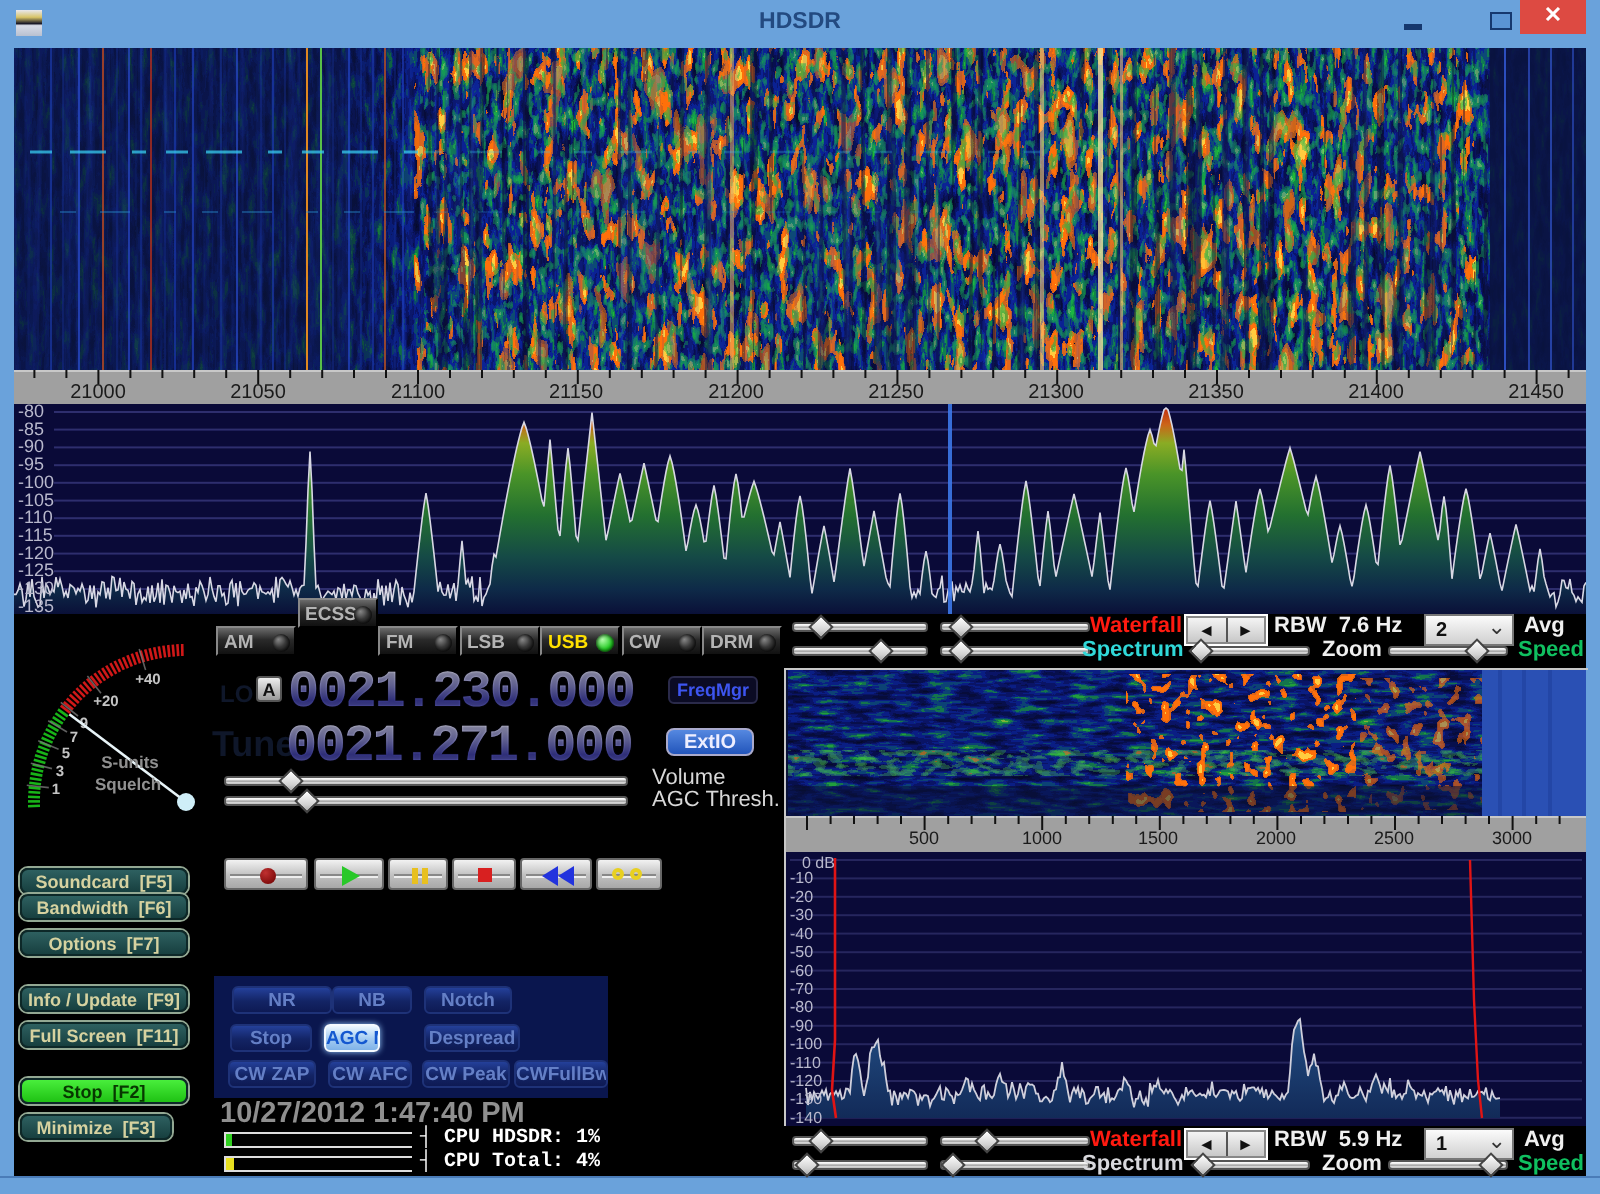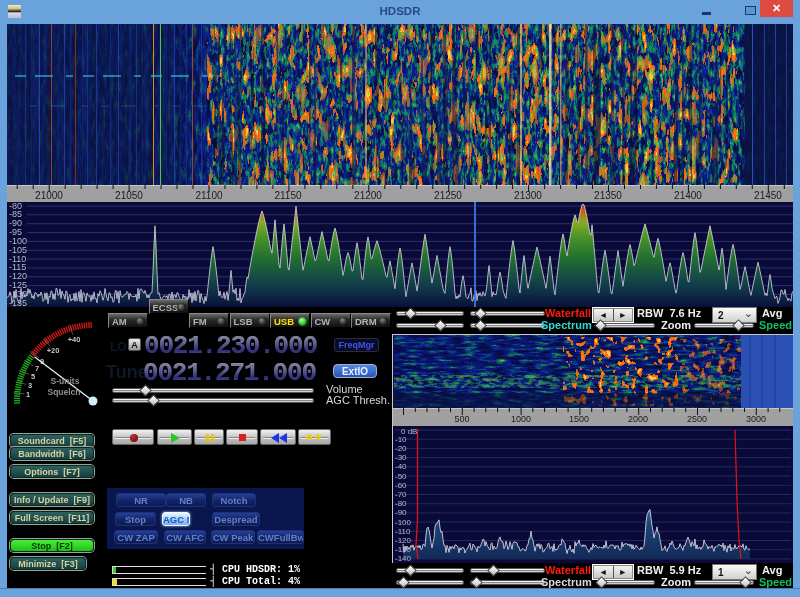--- a/index.html
+++ b/index.html
@@ -443,20 +443,21 @@
 <div class="tog" style="left:116px;top:493px;width:50px">NR</div>
 <div class="tog" style="left:166px;top:493px;width:40px">NB</div>
 <div class="tog" style="left:212px;top:493px;width:44px">Notch</div>
 <div class="tog" style="left:115px;top:512px;width:41px">Stop</div>
 <div class="tog on" style="left:162px;top:512px;width:28px">AGC Med</div>
 <div class="tog" style="left:212px;top:512px;width:48px">Despread</div>
 <div class="tog" style="left:114px;top:530px;width:44px">CW ZAP</div>
 <div class="tog" style="left:164px;top:530px;width:42px">CW AFC</div>
 <div class="tog" style="left:211px;top:530px;width:44px">CW Peak</div>
 <div class="tog" style="left:257px;top:530px;width:47px">CWFullBw</div>
+<div class="dttxt">10/27/2012 1:47:40 PM</div>
 <div class="cpubar" style="top:566px">
       <div style="position:absolute;left:0;top:0;width:3px;height:6px;background:#30d020"></div>
     </div>
 <div class="cpubar" style="top:578px">
       <div style="position:absolute;left:0;top:0;width:4px;height:6px;background:#e8e020"></div>
     </div>
 <span class="cpu" style="left:210px;top:564px">┤ CPU HDSDR: 1%</span>
 <span class="cpu" style="left:210px;top:576px">┤ CPU Total: 4%</span>
 <div class="aud-border"></div>
 <div class="trk" style="left:396px;top:311px;width:68px"></div>

